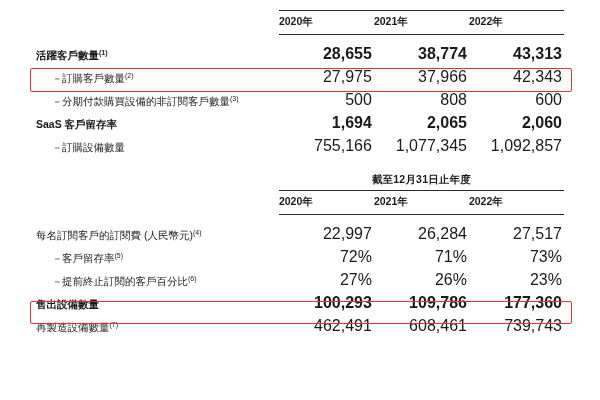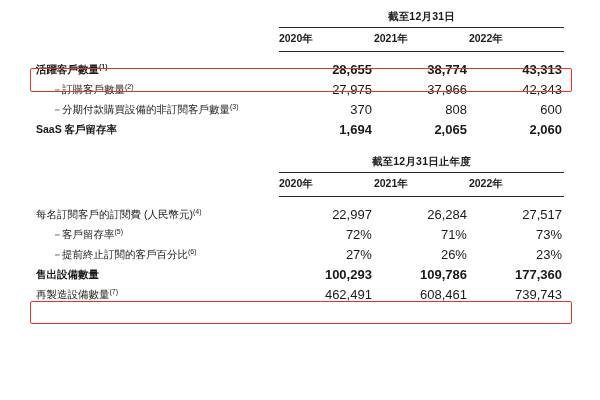--- a/index.html
+++ b/index.html
@@ -60,21 +60,21 @@
     font-size: 10.5px;
     text-align: left;
     padding: 2.5px 0 2.5px 0;
     white-space: nowrap;
   }
   .row-label.indent {
     padding-left: 16px;
   }
   .row-val {
     text-align: right;
-    font-size: 13px;
+    font-size: 16px;
     padding: 2.5px 2px 2.5px 0;
     font-variant-numeric: tabular-nums;
   }
   .bold .row-label, .bold .row-val {
     font-weight: bold;
   }
   .sup {
     font-size: 7px;
     vertical-align: super;
     line-height: 0;
@@ -109,24 +109,20 @@
 <div class="page">
 
   <table>
     <colgroup>
       <col class="c-label">
         <col class="c-num">
         <col class="c-num">
         <col class="c-num">
     </colgroup>
     <tbody>
-      <tr>
-        <td></td>
-        <td class="hdr-span" colspan="3">截至12月31日</td>
-      </tr>
       <tr class="rule-row">
         <td></td>
         <td colspan="3">
             <div class="rule"></div>
           </td>
       </tr>
       <tr>
         <td></td>
         <td class="yr">2020年</td>
         <td class="yr">2021年</td>
@@ -149,30 +145,36 @@
         <td class="row-val">43,313</td>
       </tr>
       <tr>
         <td class="row-label indent"><span class="dash">－</span><span>訂購客戶數量</span><span class="sup">(2)</span></td>
         <td class="row-val">27,975</td>
         <td class="row-val">37,966</td>
         <td class="row-val">42,343</td>
       </tr>
       <tr>
         <td class="row-label indent"><span class="dash">－</span><span>分期付款購買設備的非訂閱客戶數量</span><span class="sup">(3)</span></td>
-        <td class="row-val">370</td>
+        <td class="row-val">500</td>
         <td class="row-val">808</td>
         <td class="row-val">600</td>
       </tr>
       <tr class="bold">
         <td class="row-label"><span>SaaS 客戶留存率</span><span class="sup"></span></td>
         <td class="row-val">1,694</td>
         <td class="row-val">2,065</td>
         <td class="row-val">2,060</td>
       </tr>
+      <tr>
+        <td class="row-label indent"><span class="dash">－</span><span>訂購設備數量</span><span class="sup"></span></td>
+        <td class="row-val">755,166</td>
+        <td class="row-val">1,077,345</td>
+        <td class="row-val">1,092,857</td>
+      </tr>
     </tbody>
   </table>
 
   <table style="margin-top:16px;">
     <colgroup>
       <col class="c-label">
         <col class="c-num">
         <col class="c-num">
         <col class="c-num">
     </colgroup>

